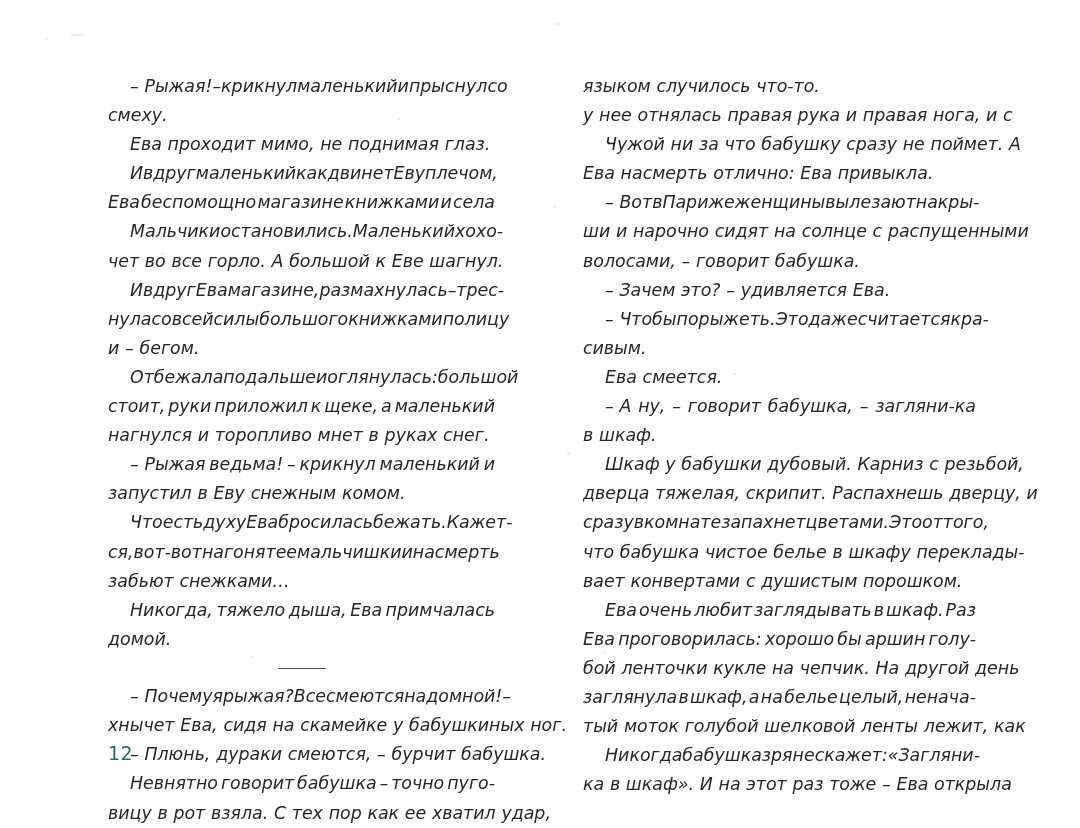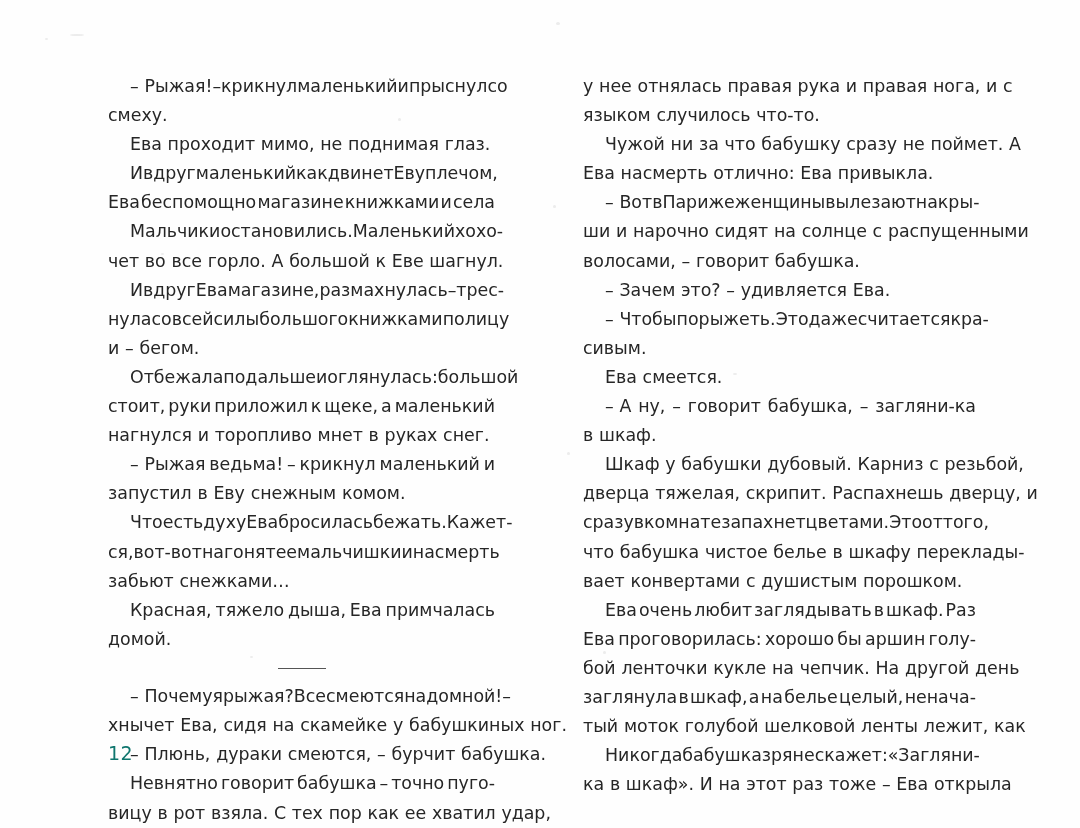--- a/index.html
+++ b/index.html
@@ -53,20 +53,21 @@
     margin: 0;
     text-indent: 22px;
     white-space: pre-wrap;
   }
   .textblock p.noindent { text-indent: 0; }
 
   
   .ln {
     display: block;
     white-space: nowrap;
+    font-style: italic;
   }
   .ln.just {
     display: flex;
     justify-content: space-between;
   }
   .ln.just > span { white-space: pre; }
   .ln.indent { padding-left: 22px; }
   .ln.just.indent { padding-left: 22px; }
 
   .divider {
@@ -189,21 +190,21 @@
           </span><span class="ln just">
             <span>ся,</span>
             <span>вот-вот</span>
             <span>нагонят</span>
             <span>ее</span>
             <span>мальчишки</span>
             <span>и</span>
             <span>насмерть</span>
           </span><span class="ln">забьют снежками…</span></p>
         <p class="noindent"><span class="ln just indent">
-            <span>Красная,</span>
+            <span>Никогда,</span>
             <span>тяжело</span>
             <span>дыша,</span>
             <span>Ева</span>
             <span>примчалась</span>
           </span><span class="ln">домой.</span></p>
         <span class="divider"></span>
         <p class="noindent"><span class="ln just indent">
             <span>– Почему</span>
             <span>я</span>
             <span>рыжая?</span>
@@ -221,21 +222,21 @@
             <span>–</span>
             <span>точно</span>
             <span>пуго-</span>
           </span><span class="ln">вицу в рот взяла. С тех пор как ее хватил удар,</span></p>
       </div>
     <div class="folio">12</div>
   </div>
 
   <div class="page right">
     <div class="textblock" id="right-text">
-        <p class="noindent"><span class="ln">у нее отнялась правая рука и правая нога, и с</span><span class="ln">языком случилось что-то.</span></p>
+        <p class="noindent"><span class="ln">языком случилось что-то.</span><span class="ln">у нее отнялась правая рука и правая нога, и с</span></p>
         <p class="noindent"><span class="ln indent">Чужой ни за что бабушку сразу не поймет. А</span><span class="ln">Ева насмерть отлично: Ева привыкла.</span></p>
         <p class="noindent"><span class="ln just indent">
             <span>– Вот</span>
             <span>в</span>
             <span>Париже</span>
             <span>женщины</span>
             <span>вылезают</span>
             <span>на</span>
             <span>кры-</span>
           </span><span class="ln">ши и нарочно сидят на солнце с распущенными</span><span class="ln">волосами, – говорит бабушка.</span></p>

